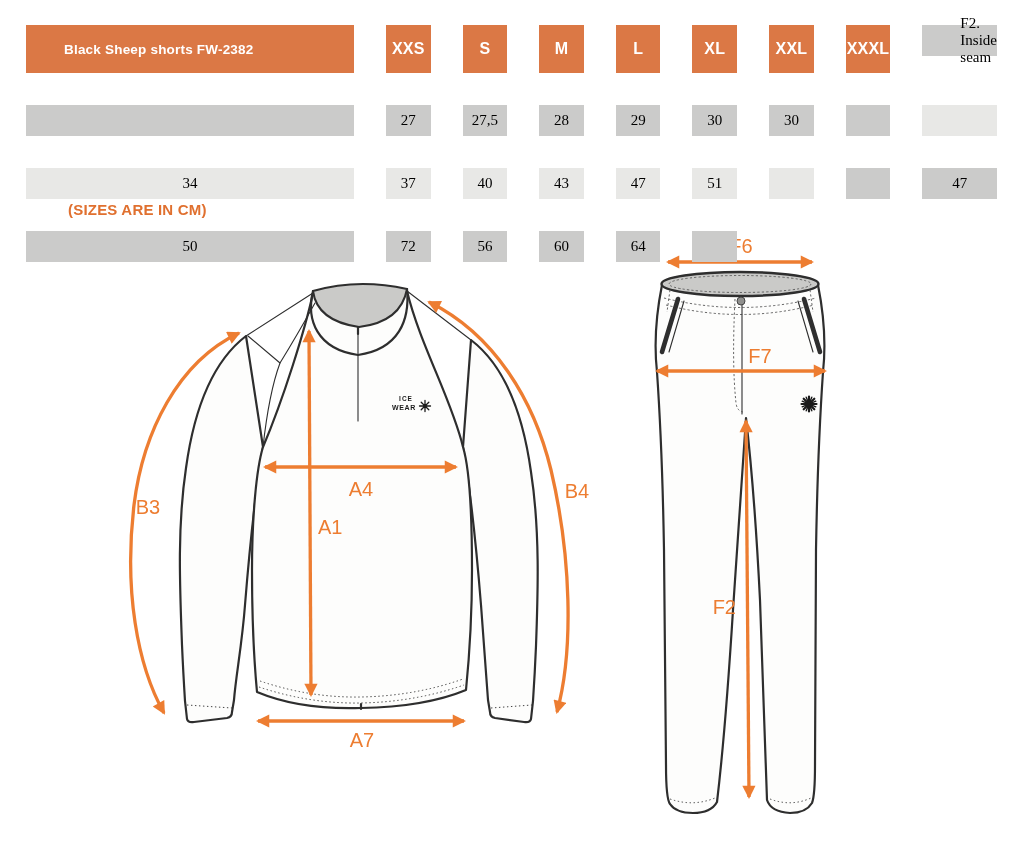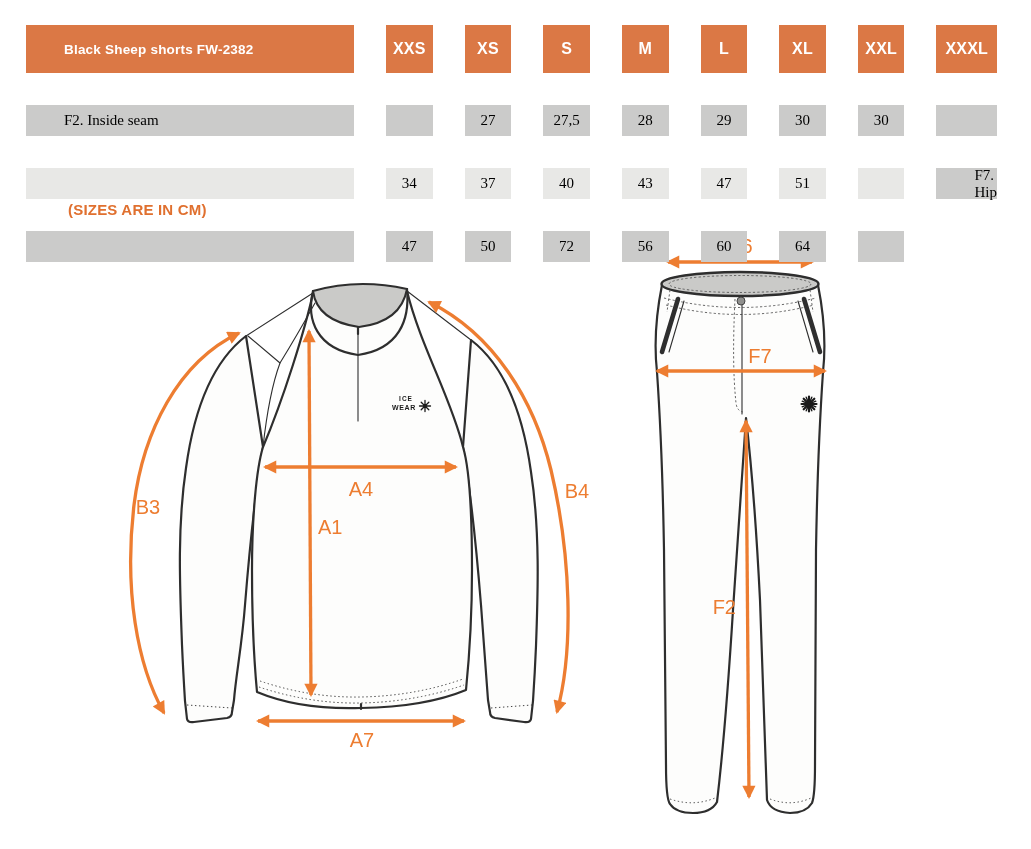--- a/index.html
+++ b/index.html
@@ -38,21 +38,20 @@
   .logotxt{fill:#1a1a1a;font-family:"Liberation Sans",sans-serif;font-weight:bold;}
   .burst{stroke:#1a1a1a;stroke-width:2.2;stroke-linecap:round;}
   .burst-s{stroke:#1a1a1a;stroke-width:1.3;stroke-linecap:round;}
 </style>
 </head>
 <body>
 
 <div class="size-table">
   <div class="th th-title">Black Sheep shorts FW-2382</div>
   <div class="th">XXS</div>
-  <div class="th">XS</div>
   <div class="th">S</div>
   <div class="th">M</div>
   <div class="th">L</div>
   <div class="th">XL</div>
   <div class="th">XXL</div>
   <div class="th">XXXL</div>
 
   <div class="td td-label dark">F2. Inside seam</div>
   <div class="td dark"></div>
   <div class="td dark">27</div>
@@ -65,21 +64,20 @@
 
   <div class="td light"></div>
   <div class="td light">34</div>
   <div class="td light">37</div>
   <div class="td light">40</div>
   <div class="td light">43</div>
   <div class="td light">47</div>
   <div class="td light">51</div>
   <div class="td light"></div>
 
-  <div class="td td-label dark">F7. Hip</div>
   <div class="td dark"></div>
   <div class="td dark">47</div>
   <div class="td dark">50</div>
   <div class="td dark">72</div>
   <div class="td dark">56</div>
   <div class="td dark">60</div>
   <div class="td dark">64</div>
   <div class="td dark"></div>
 </div>
 

